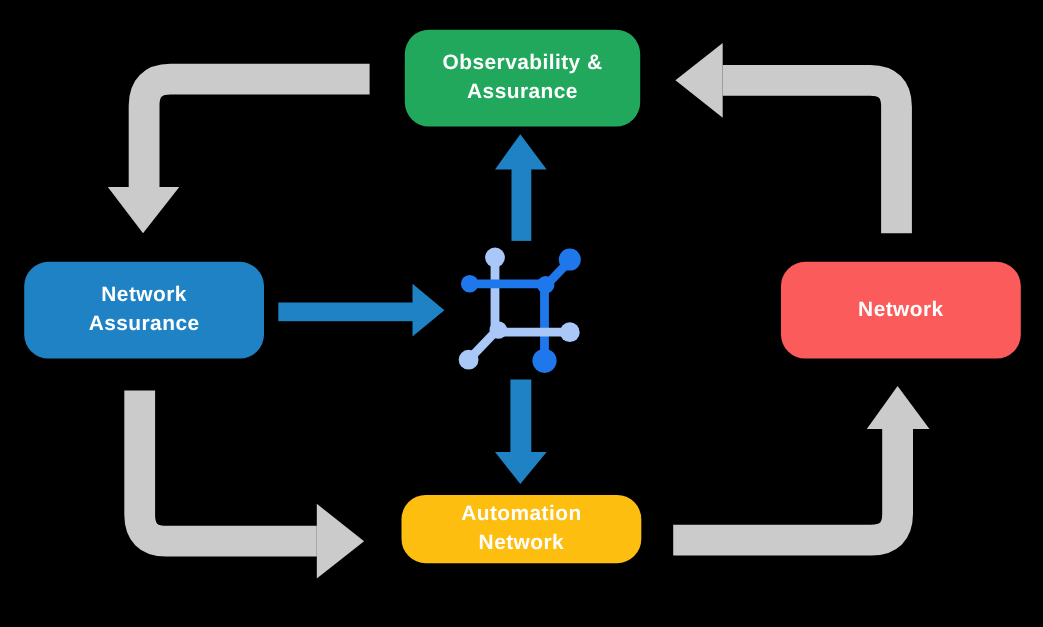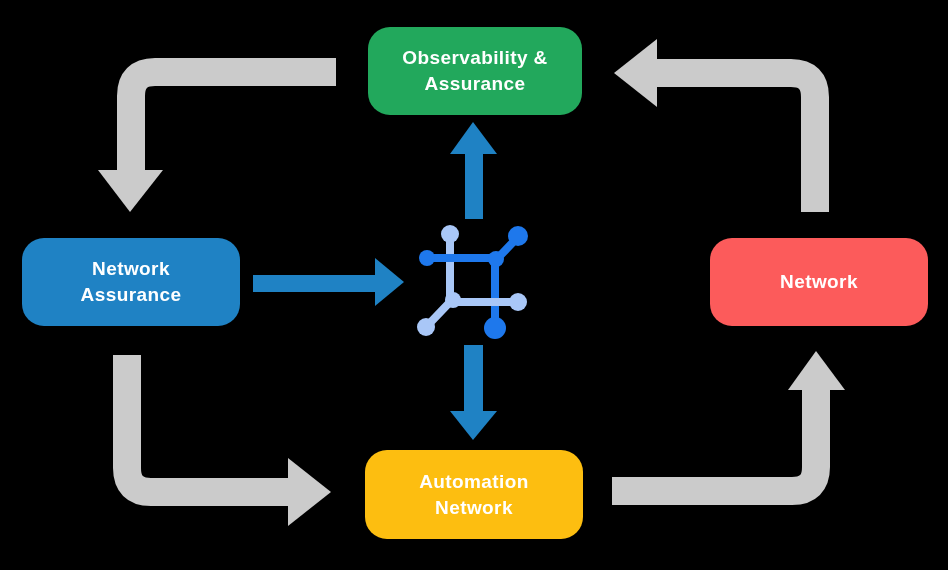--- a/index.html
+++ b/index.html
@@ -29,21 +29,21 @@
     color: var(--text, #fff);
     font-size: 19px;
     font-weight: bold;
     line-height: 26px;
     letter-spacing: 0.4px;
   }
   .node-box span { display: block; }
   .box-observability { left: 368px; top: 27px;  width: 214px; height: 88px; background: var(--green); }
   .box-operations    { left: 22px;  top: 238px; width: 218px; height: 88px; background: var(--blue); }
   .box-infrastructure{ left: 710px; top: 238px; width: 218px; height: 88px; background: var(--red); }
-  .box-automation    { left: 365px; top: 450px; width: 218px; height: 89px; background: var(--yellow); }
+  .box-automation    { left: 365px; top: 450px; width: 218px; height: 62px; background: var(--yellow); }
 
   .garrow-shaft { fill: none; stroke: var(--arrow-gray); stroke-width: 28px; }
   .garrow-head  { fill: var(--arrow-gray); stroke: none; }
   .barrow       { fill: var(--blue); stroke: none; }
 
   .icon-dark-line  { fill: none; stroke: var(--icon-dark);  stroke-width: 8px; stroke-linecap: round; }
   .icon-light-line { fill: none; stroke: var(--icon-light); stroke-width: 8px; stroke-linecap: round; }
   .icon-dark-dot   { fill: var(--icon-dark); }
   .icon-light-dot  { fill: var(--icon-light); }
 </style>

